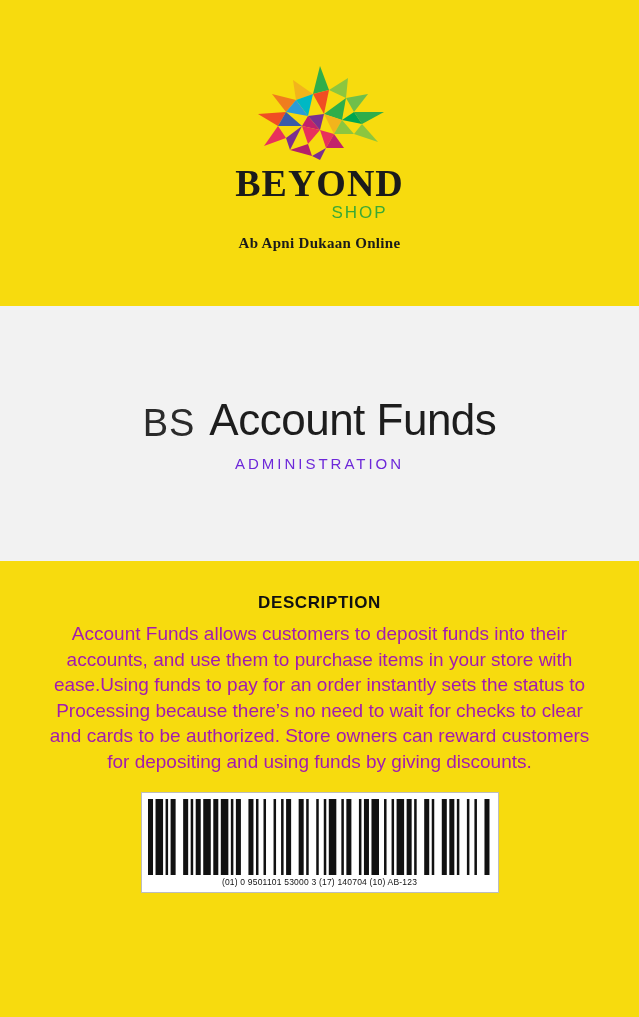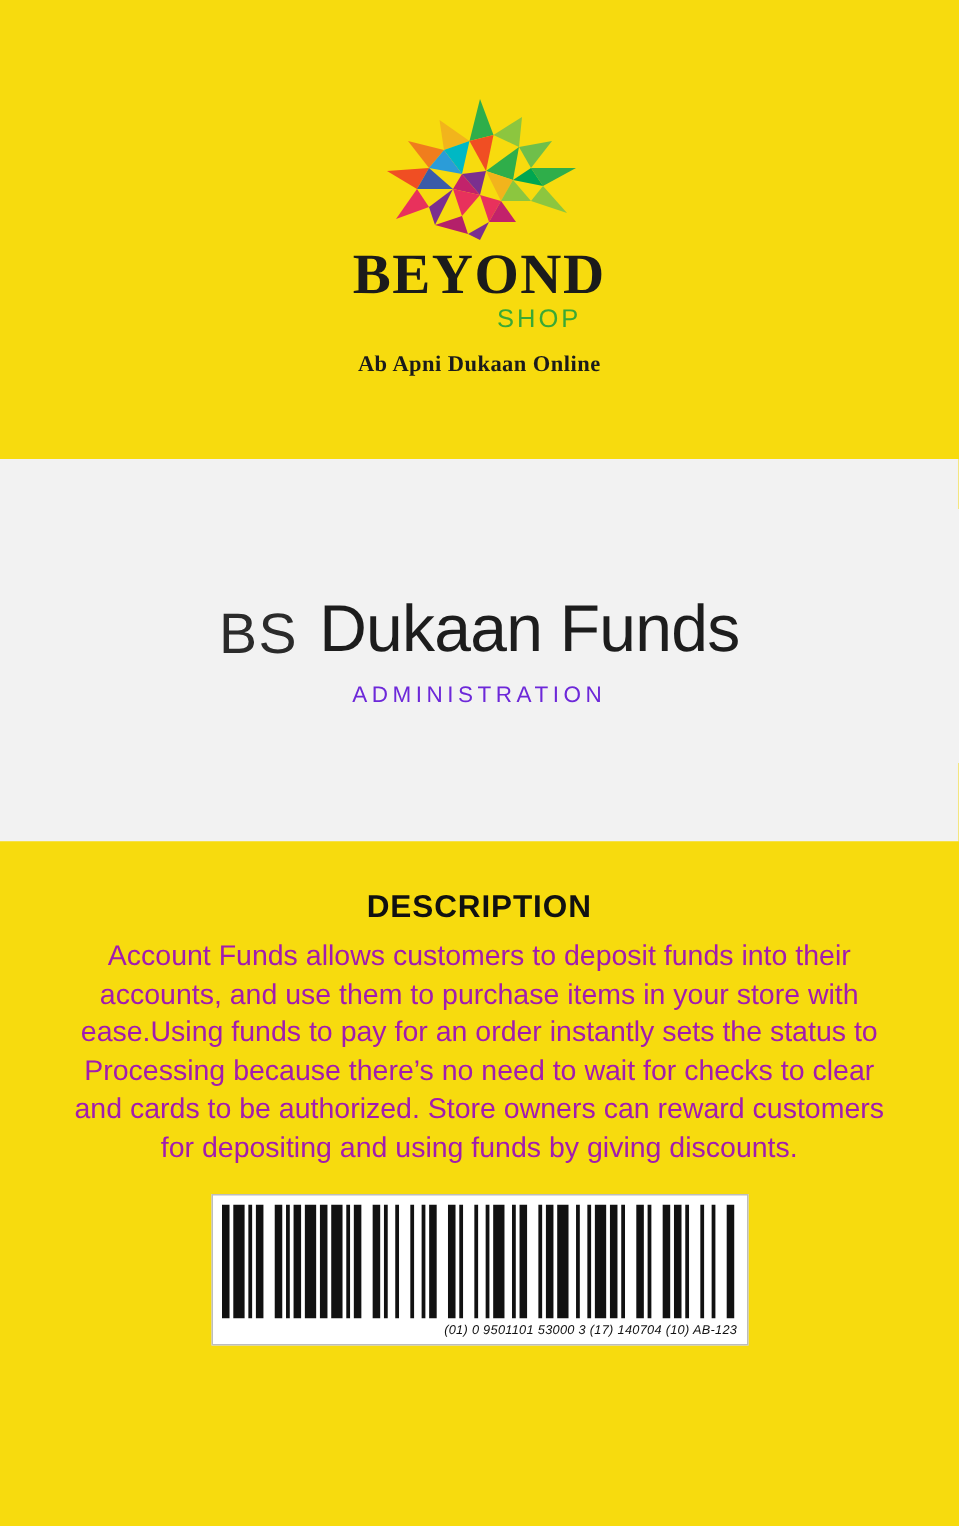--- a/index.html
+++ b/index.html
@@ -113,21 +113,21 @@
     background: #f7db0e;
     padding: 32px 30px 0 30px;
     box-sizing: border-box;
     display: flex;
     flex-direction: column;
     align-items: center;
   }
   .desc-heading {
     font-family: "Liberation Sans", sans-serif;
     font-weight: bold;
-    font-size: 21px;
+    font-size: 17px;
     letter-spacing: 0.6px;
     color: #111;
     margin-bottom: 8px;
   }
   .desc-text {
     font-family: "Liberation Sans", sans-serif;
     font-size: 19px;
     line-height: 25.5px;
     color: #a21caf;
     text-align: center;
@@ -138,22 +138,21 @@
   
   .barcode-wrap {
     margin-top: 18px;
     width: 358px;
     background: #ffffff;
     border: 1px solid #bdbdbd;
     box-sizing: border-box;
     padding: 6px 6px 2px 6px;
     display: flex;
     flex-direction: column;
-    align-items: flex-end;
-    font-style: italic;
+    align-items: center;
   }
   .barcode-bars {
     height: 76px;
     width: 100%;
     display: block;
   }
   .barcode-caption {
     font-family: "Liberation Sans", sans-serif;
     font-size: 8.5px;
     color: #111;
@@ -198,21 +197,21 @@
       </svg>
     </div>
     <div class="brand-word">BEYOND</div>
     <div class="brand-sub">SHOP</div>
     <div class="brand-tag">Ab Apni Dukaan Online</div>
   </div>
 
   <div class="title-band">
     <div class="title-row">
       <span class="title-badge">BS</span>
-      <span class="title-main">Dukaan Funds</span>
+      <span class="title-main">Account Funds</span>
     </div>
     <div class="title-sub">ADMINISTRATION</div>
   </div>
 
   <div class="desc-band">
     <div class="desc-heading">DESCRIPTION</div>
     <p class="desc-text">Account Funds allows customers to deposit funds into their accounts, and use them to purchase items in your store with ease.Using funds to pay for an order instantly sets the status to Processing because there’s no need to wait for checks to clear and cards to be authorized. Store owners can reward customers for depositing and using funds by giving discounts.</p>
 
     <div class="barcode-wrap">
       <svg class="barcode-bars" id="barcode-svg" viewBox="0 0 184.95 76" preserveAspectRatio="none">

